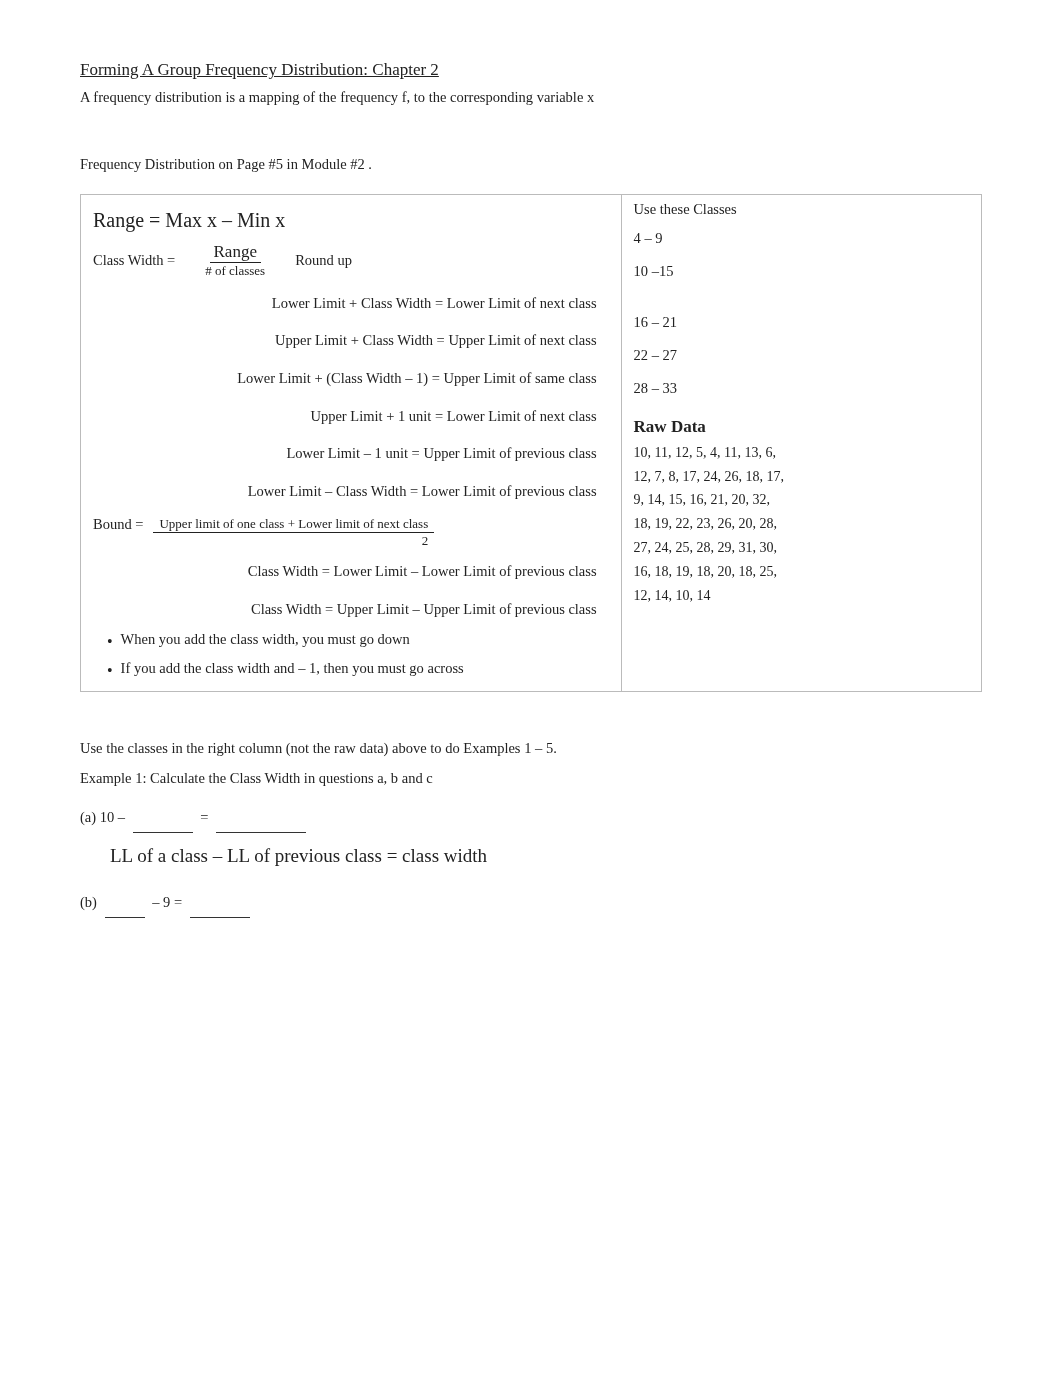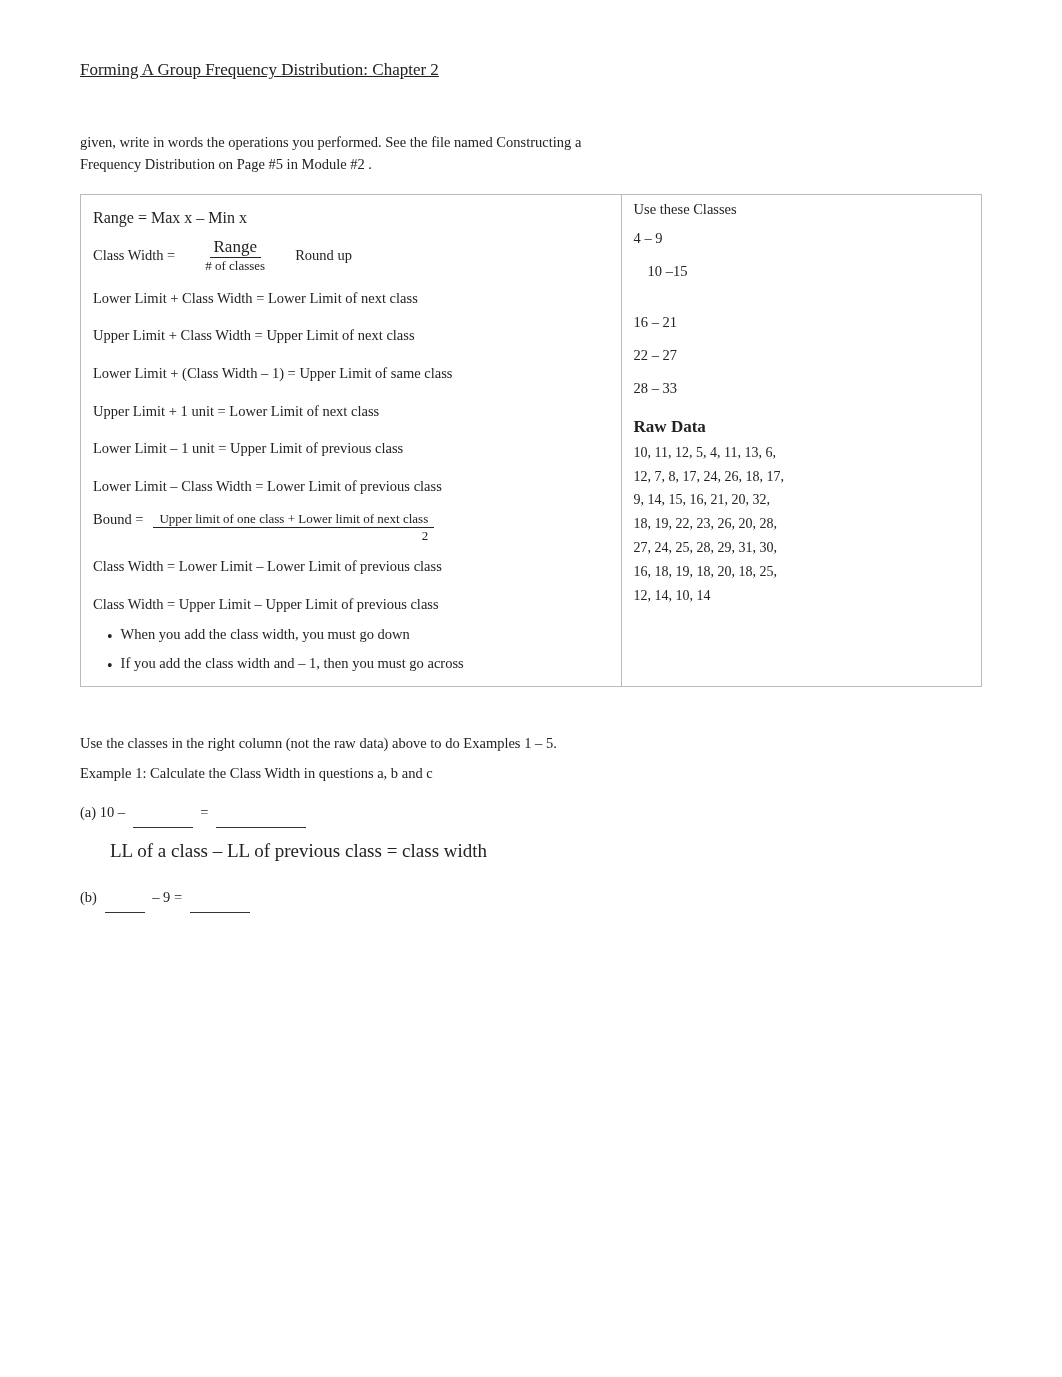--- a/index.html
+++ b/index.html
@@ -38,20 +38,21 @@
       width: 60%;
     }
     .right-col {
       width: 40%;
       font-size: 14.5px;
     }
     .formula-row {
       padding: 5px 12px;
       line-height: 1.9;
       font-size: 14.5px;
+      text-align: right;
     }
     .class-item {
       padding: 4px 0;
       font-size: 14.5px;
     }
     .raw-data-title {
       font-size: 17px;
       font-weight: bold;
       margin-top: 8px;
       margin-bottom: 4px;
@@ -97,44 +98,44 @@
       min-width: 90px;
       margin: 0 4px;
     }
     .sub-note {
       font-size: 19px;
       margin-left: 30px;
       margin-bottom: 14px;
       line-height: 1.6;
     }
     .range-header {
-      font-size: 16px;
+      font-size: 20px;
       padding: 8px 0 4px 0;
     }
     .class-width-row {
       display: flex;
       align-items: center;
       gap: 18px;
       padding: 6px 0;
       font-size: 14.5px;
     }
     .use-classes-header {
       font-size: 14.5px;
       padding-bottom: 8px;
     }
   </style>
 </head>
 <body>
 
 <div class="title">Forming A Group Frequency Distribution:        Chapter 2</div>
 
 <div class="intro">
+  <span>A frequency distribution is a mapping of the frequency f, to the corresponding variable x</span><br>
   <br>
   <br>
-  <span>given, write in words the operations you performed.      See the file named Constructing a</span><br>
   <span>Frequency Distribution   on Page #5 in Module #2  .</span>
 </div>
 
 <table class="main-table">
   <tbody>
       <tr>
 
     <td class="left-col">
 
       <div class="range-header">Range = Max x – Min x</div>
@@ -176,21 +177,21 @@
         <span class="bullet-dot">•</span>
         <span>If you add the class width and – 1, then you must go across</span>
       </div>
 
     </td>
 
     <td class="right-col">
       <div class="use-classes-header">Use these Classes</div>
 
       <div class="class-item">4 – 9</div>
-      <div class="class-item" style="margin-top:8px;margin-left:14px;">10 –15</div>
+      <div class="class-item" style="margin-top:8px;">10 –15</div>
       <div class="class-item" style="margin-top:26px;">16 – 21</div>
       <div class="class-item" style="margin-top:8px;">22 – 27</div>
       <div class="class-item" style="margin-top:8px;">28 – 33</div>
 
       <div class="raw-data-title" style="margin-top:16px;">Raw Data</div>
       <div class="raw-data-line">10, 11, 12, 5, 4, 11, 13, 6,</div>
       <div class="raw-data-line">12, 7, 8, 17, 24, 26, 18, 17,</div>
       <div class="raw-data-line">9, 14, 15, 16, 21, 20, 32,</div>
       <div class="raw-data-line">18, 19, 22, 23, 26, 20, 28,</div>
       <div class="raw-data-line">27, 24, 25, 28, 29, 31, 30,</div>

